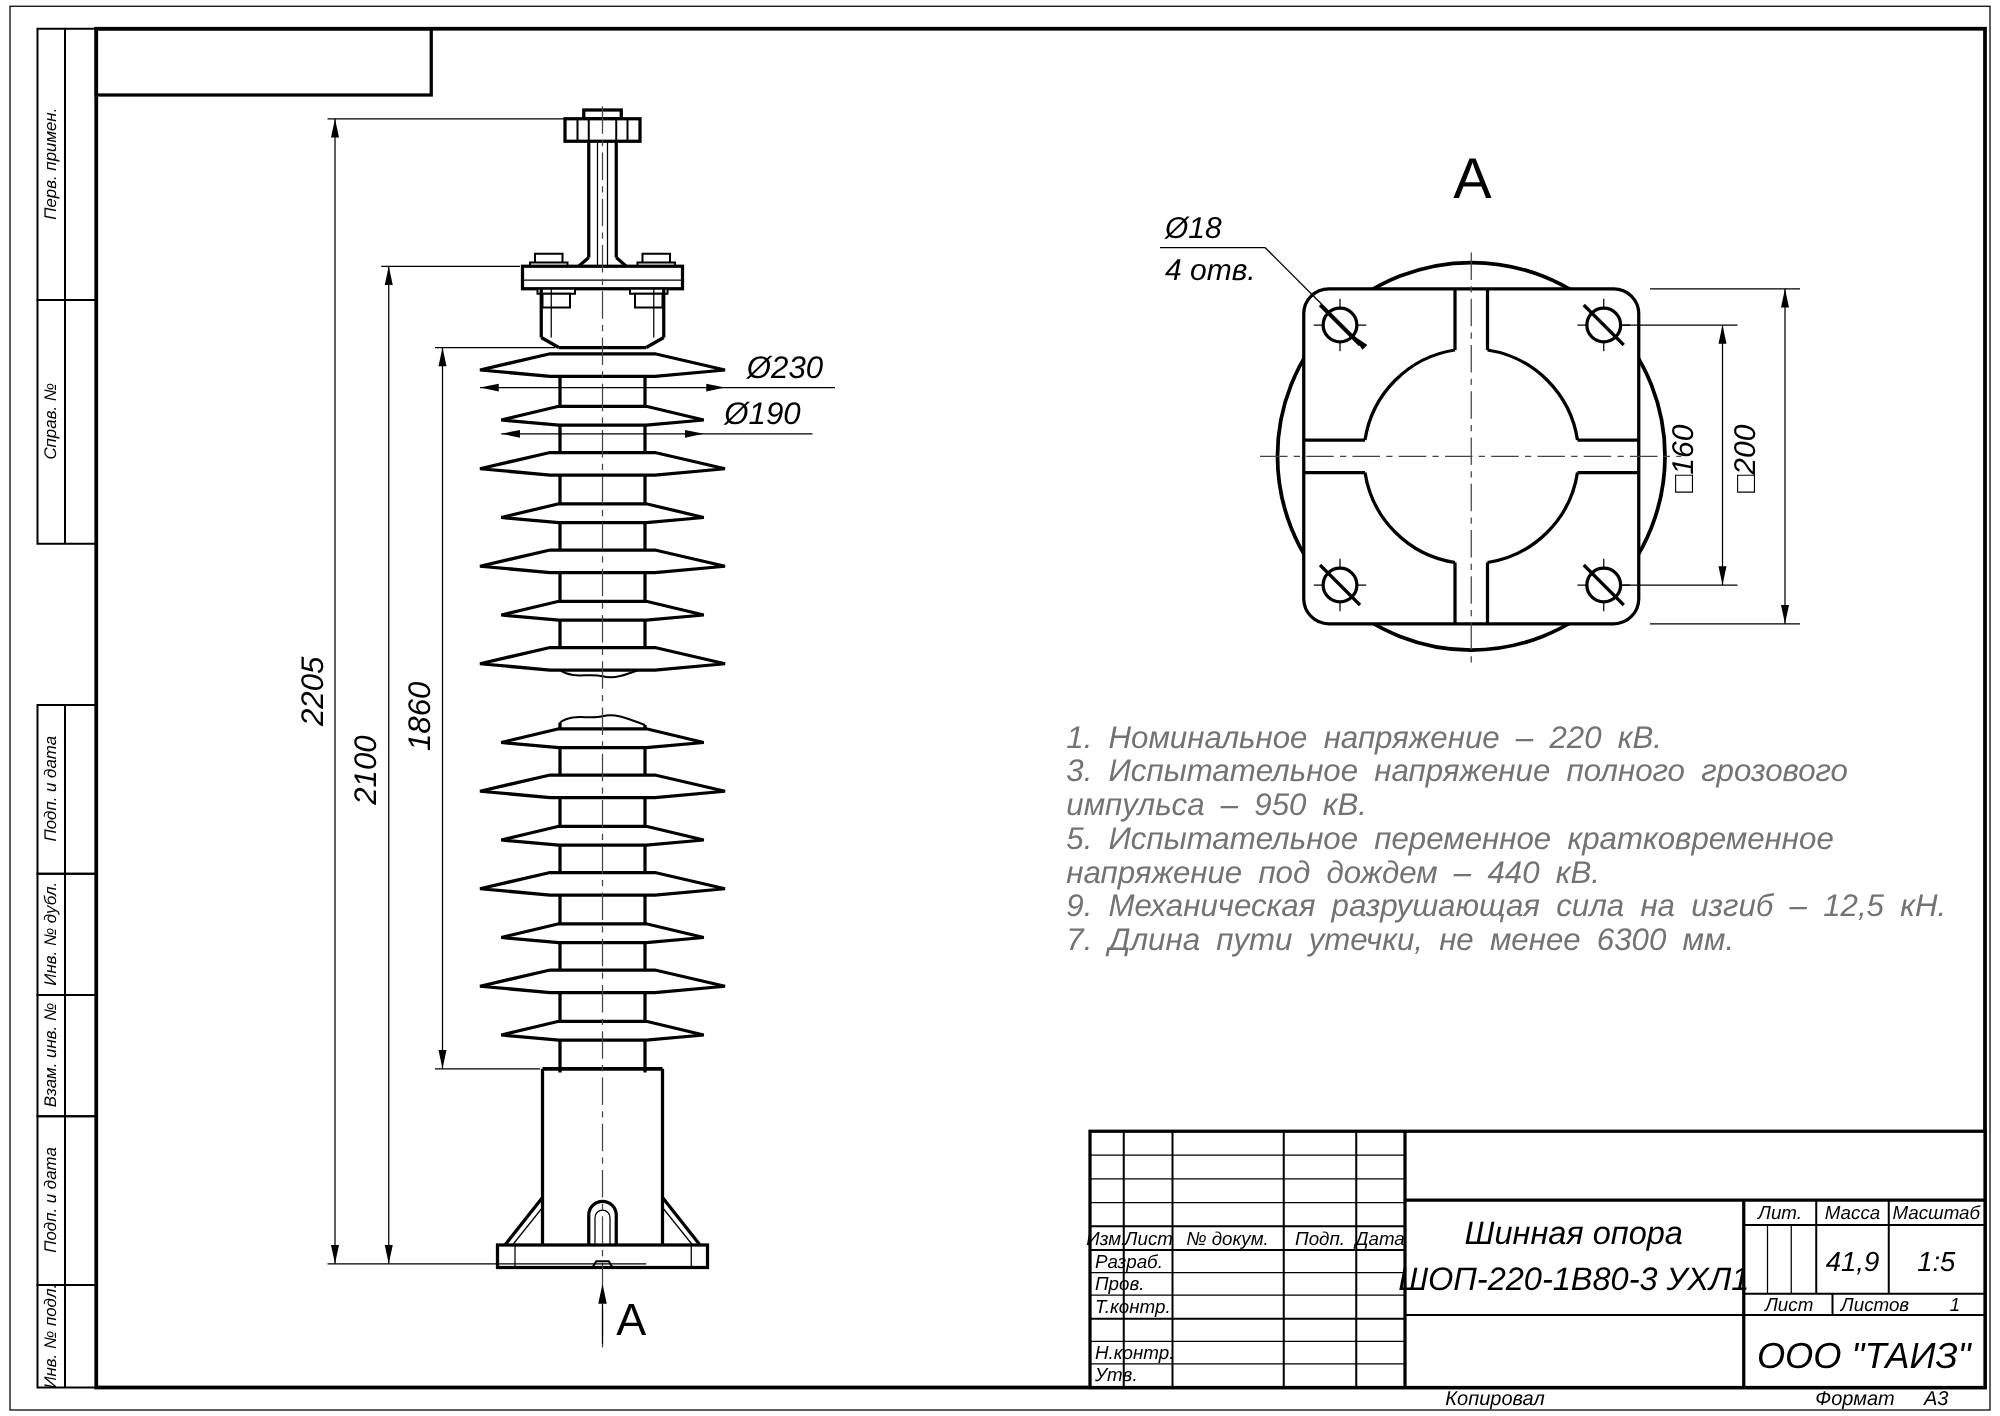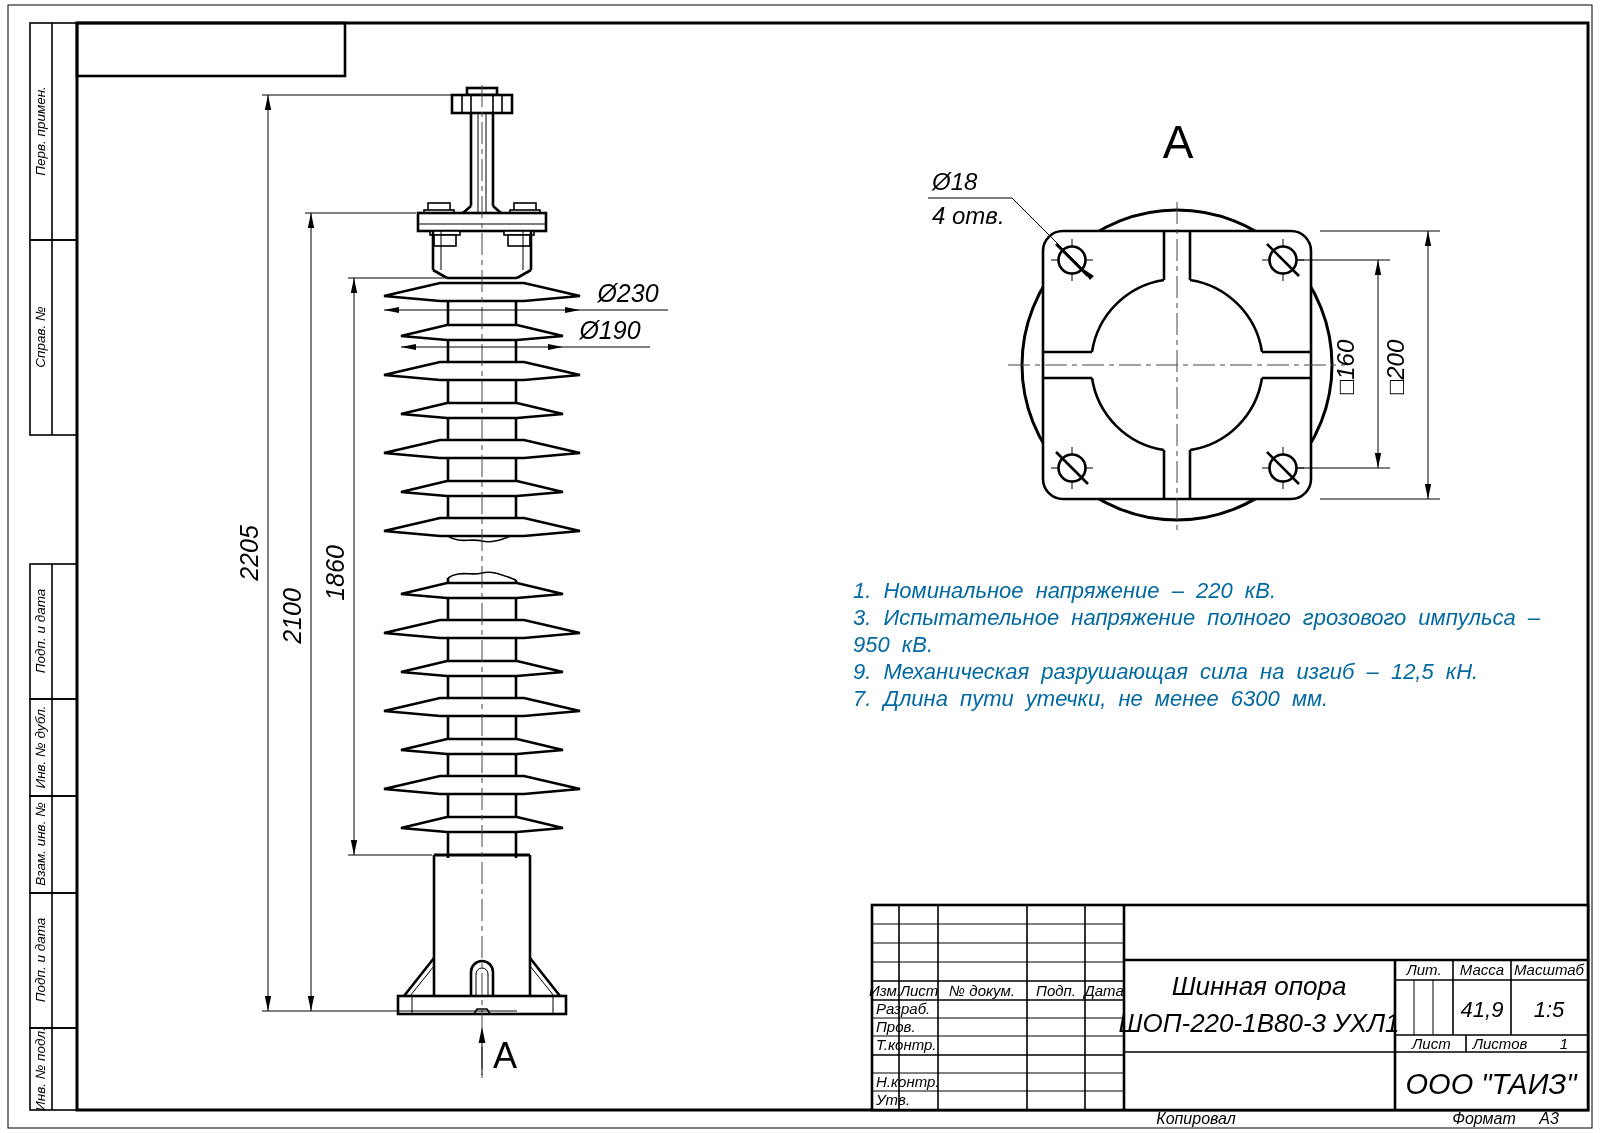--- a/index.html
+++ b/index.html
@@ -18,21 +18,21 @@
   .dims{font-size:24px;font-style:italic;}
   .viewletter{font-size:46px;font-style:normal;}
   .viewletter2{font-size:36px;font-style:normal;}
   .tbsmall{font-size:15px;font-style:italic;}
   .tbtitle{font-size:26px;font-style:italic;}
   .tbval{font-size:22px;font-style:italic;}
   .tbcompany{font-size:29px;font-style:italic;}
   .marginlbl{font-size:13.5px;font-style:italic;}
   .footertxt{font-size:16px;font-style:italic;}
   .notes{position:absolute;left:853px;top:577px;width:707px;
-         font-size:22px;font-style:italic;line-height:27px;word-spacing:6px;color:#0369a1;}
+         font-size:25px;font-style:italic;line-height:27px;word-spacing:6px;color:#737373;}
   .notes div{margin:0;}
 </style>
 </head>
 <body>
 
 <div class="page">
 <svg width="1600" height="1133" viewBox="0 0 1600 1133">
 
   <g>
     <rect x="8" y="5" width="1584" height="1123" class="thin"></rect>
@@ -319,16 +319,17 @@
   <g>
     <text x="1196" y="1124" class="footertxt" text-anchor="middle">Копировал</text>
     <text x="1484" y="1124" class="footertxt" text-anchor="middle">Формат</text>
     <text x="1549" y="1124" class="footertxt" text-anchor="middle">А3</text>
   </g>
 </svg>
 
   <div class="notes">
     <div>1. Номинальное напряжение – 220 кВ.</div>
     <div>3. Испытательное напряжение полного грозового импульса – 950 кВ.</div>
+    <div>5. Испытательное переменное кратковременное напряжение под дождем – 440 кВ.</div>
     <div>9. Механическая разрушающая сила на изгиб – 12,5 кН.</div>
     <div>7. Длина пути утечки, не менее 6300 мм.</div>
   </div>
 </div>
 
 </body></html>

